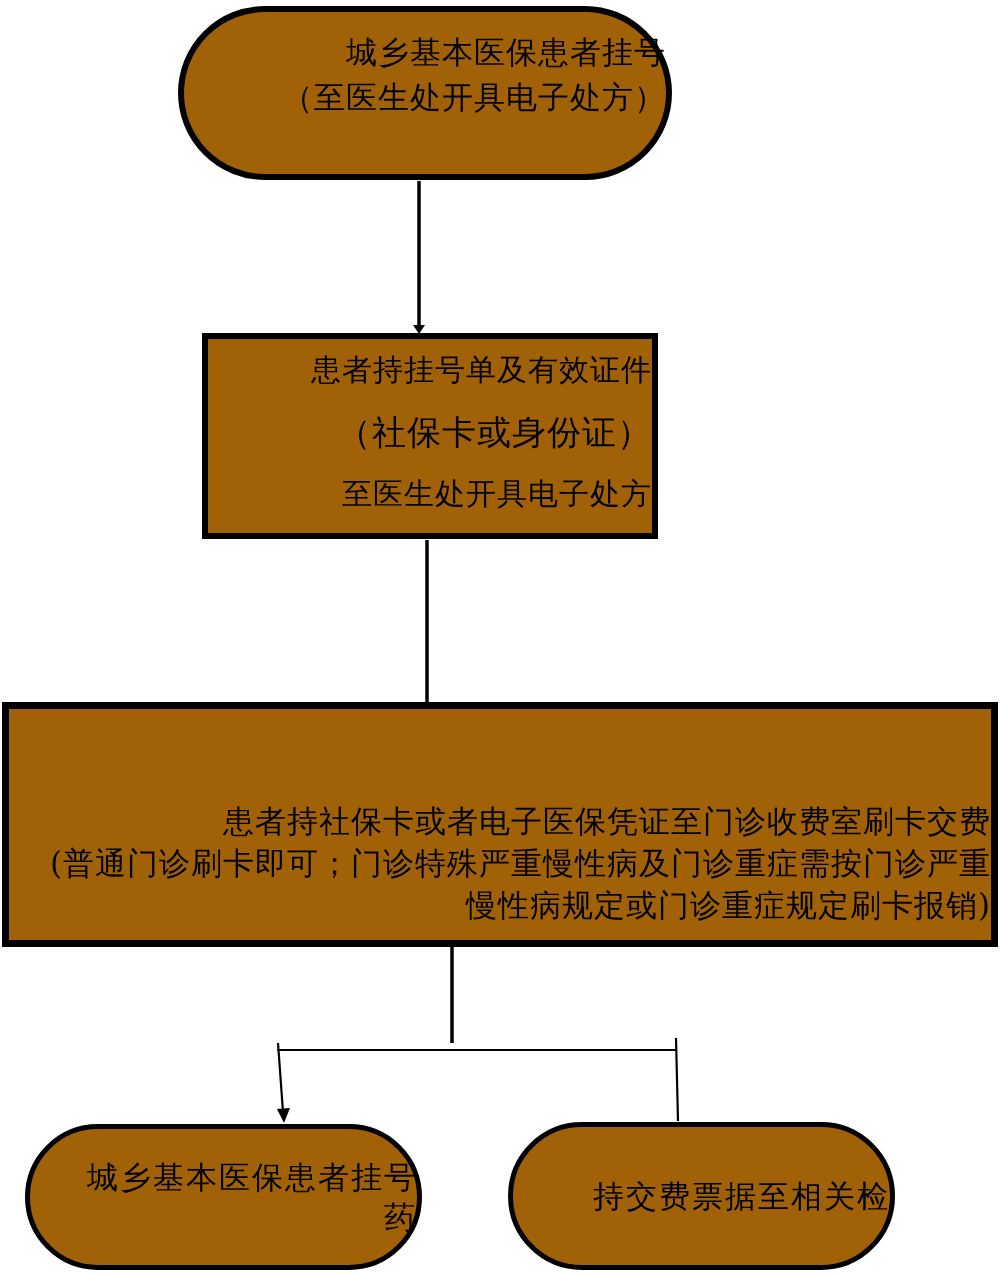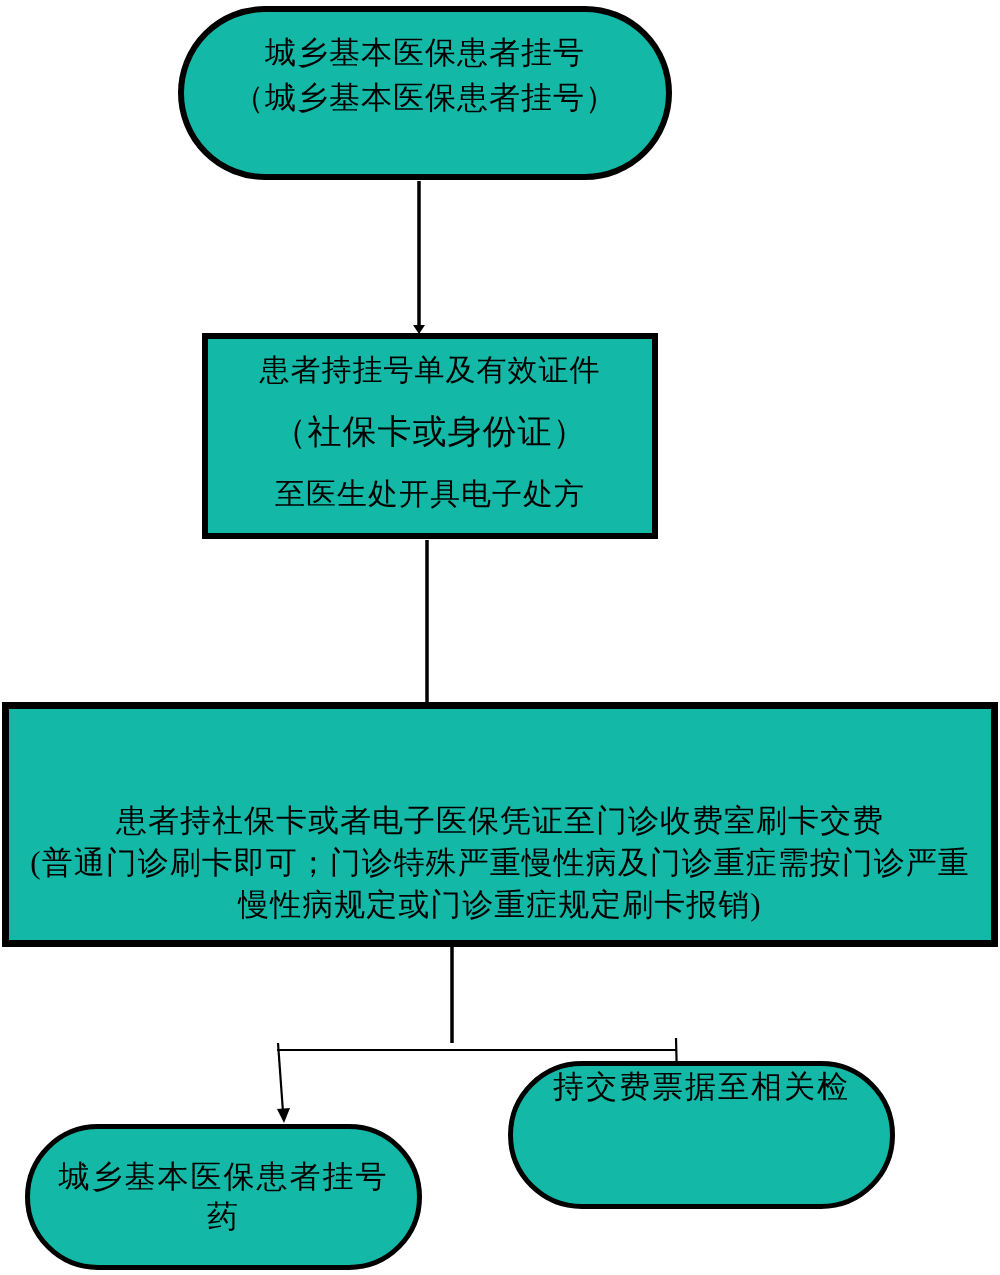--- a/index.html
+++ b/index.html
@@ -19,24 +19,23 @@
   .connectors {
     position: absolute;
     left: 0;
     top: 0;
     width: 1000px;
     height: 1275px;
   }
   .node {
     position: absolute;
     box-sizing: border-box;
-    background: #14b8a6;
+    background: #a16207;
     border: 6px solid #000000;
-    text-align: center;
-    font-family: Liberation Serif, serif;
+    text-align: right;
   }
   .stadium {
     border-radius: 90px;
   }
   
   .node-register {
     left: 178px; top: 6px;
     width: 494px; height: 174px;
     border-width: 6px;
     border-radius: 87px;
@@ -75,29 +74,29 @@
     border-radius: 73px;
     font-size: 31px;
     line-height: 40px;
     letter-spacing: 2px;
     display: flex;
     flex-direction: column;
     justify-content: center;
   }
   
   .node-examination {
-    left: 508px; top: 1061px;
+    left: 508px; top: 1122px;
     width: 387px; height: 148px;
     border-width: 5px;
     border-radius: 74px;
     font-size: 31px;
     line-height: 41px;
     letter-spacing: 2px;
     display: flex;
-    flex-direction: row;
+    flex-direction: column;
     justify-content: center;
   }
   .tline { white-space: nowrap; }
 </style>
 </head>
 <body>
 
 <div class="canvas">
 
   <svg class="connectors" viewBox="0 0 1000 1275" xmlns="http://www.w3.org/2000/svg">
@@ -112,21 +111,21 @@
     <line x1="277" y1="1050" x2="677" y2="1050" stroke-width="2.2" stroke="#000000"></line>
 
     <line x1="278" y1="1043" x2="283" y2="1112" stroke-width="2.2" stroke="#000000"></line>
     <polygon points="277,1109 290,1108 284,1123" fill="#000000"></polygon>
 
     <line x1="676" y1="1038" x2="678" y2="1121" stroke-width="2.2" stroke="#000000"></line>
   </svg>
 
   <div class="node stadium node-register">
     <div class="tline">城乡基本医保患者挂号</div>
-    <div class="tline">（城乡基本医保患者挂号）</div>
+    <div class="tline">（至医生处开具电子处方）</div>
   </div>
 
   <div class="node node-payment">
     <div class="tline">患者持社保卡或者电子医保凭证至门诊收费室刷卡交费</div>
     <div class="tline">(普通门诊刷卡即可；门诊特殊严重慢性病及门诊重症需按门诊严重</div>
     <div class="tline">慢性病规定或门诊重症规定刷卡报销)</div>
   </div>
 
   <div class="node node-doctor">
     <div class="tline">患者持挂号单及有效证件</div>

